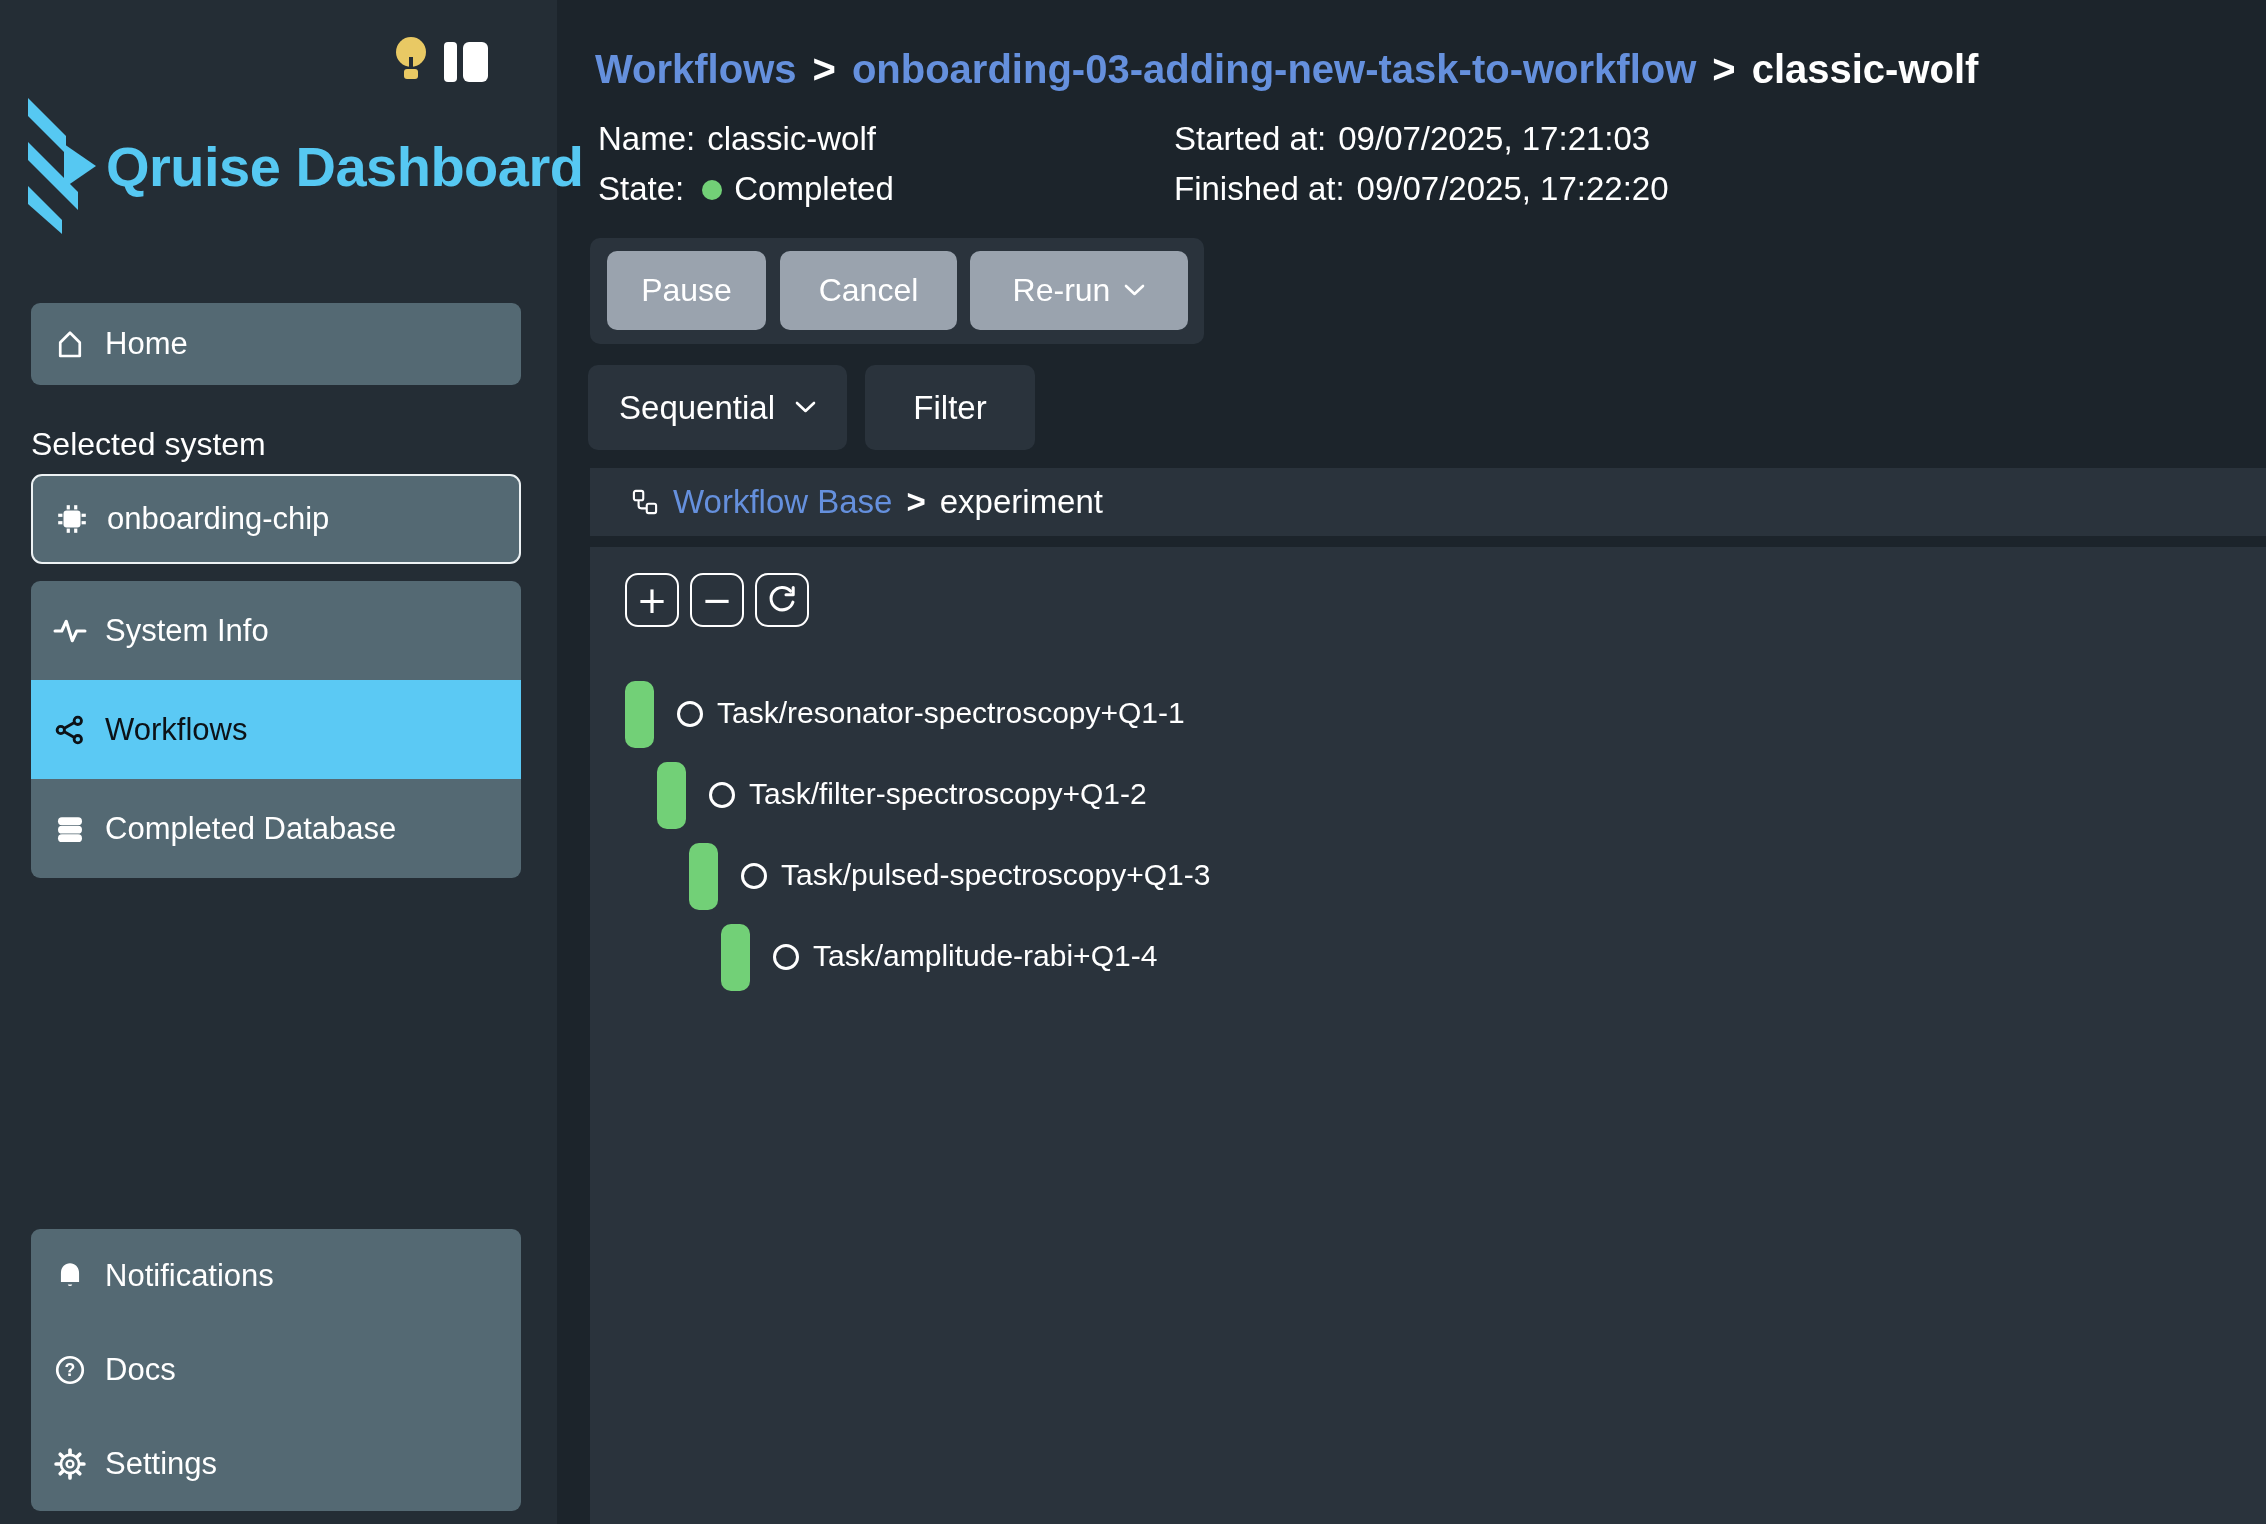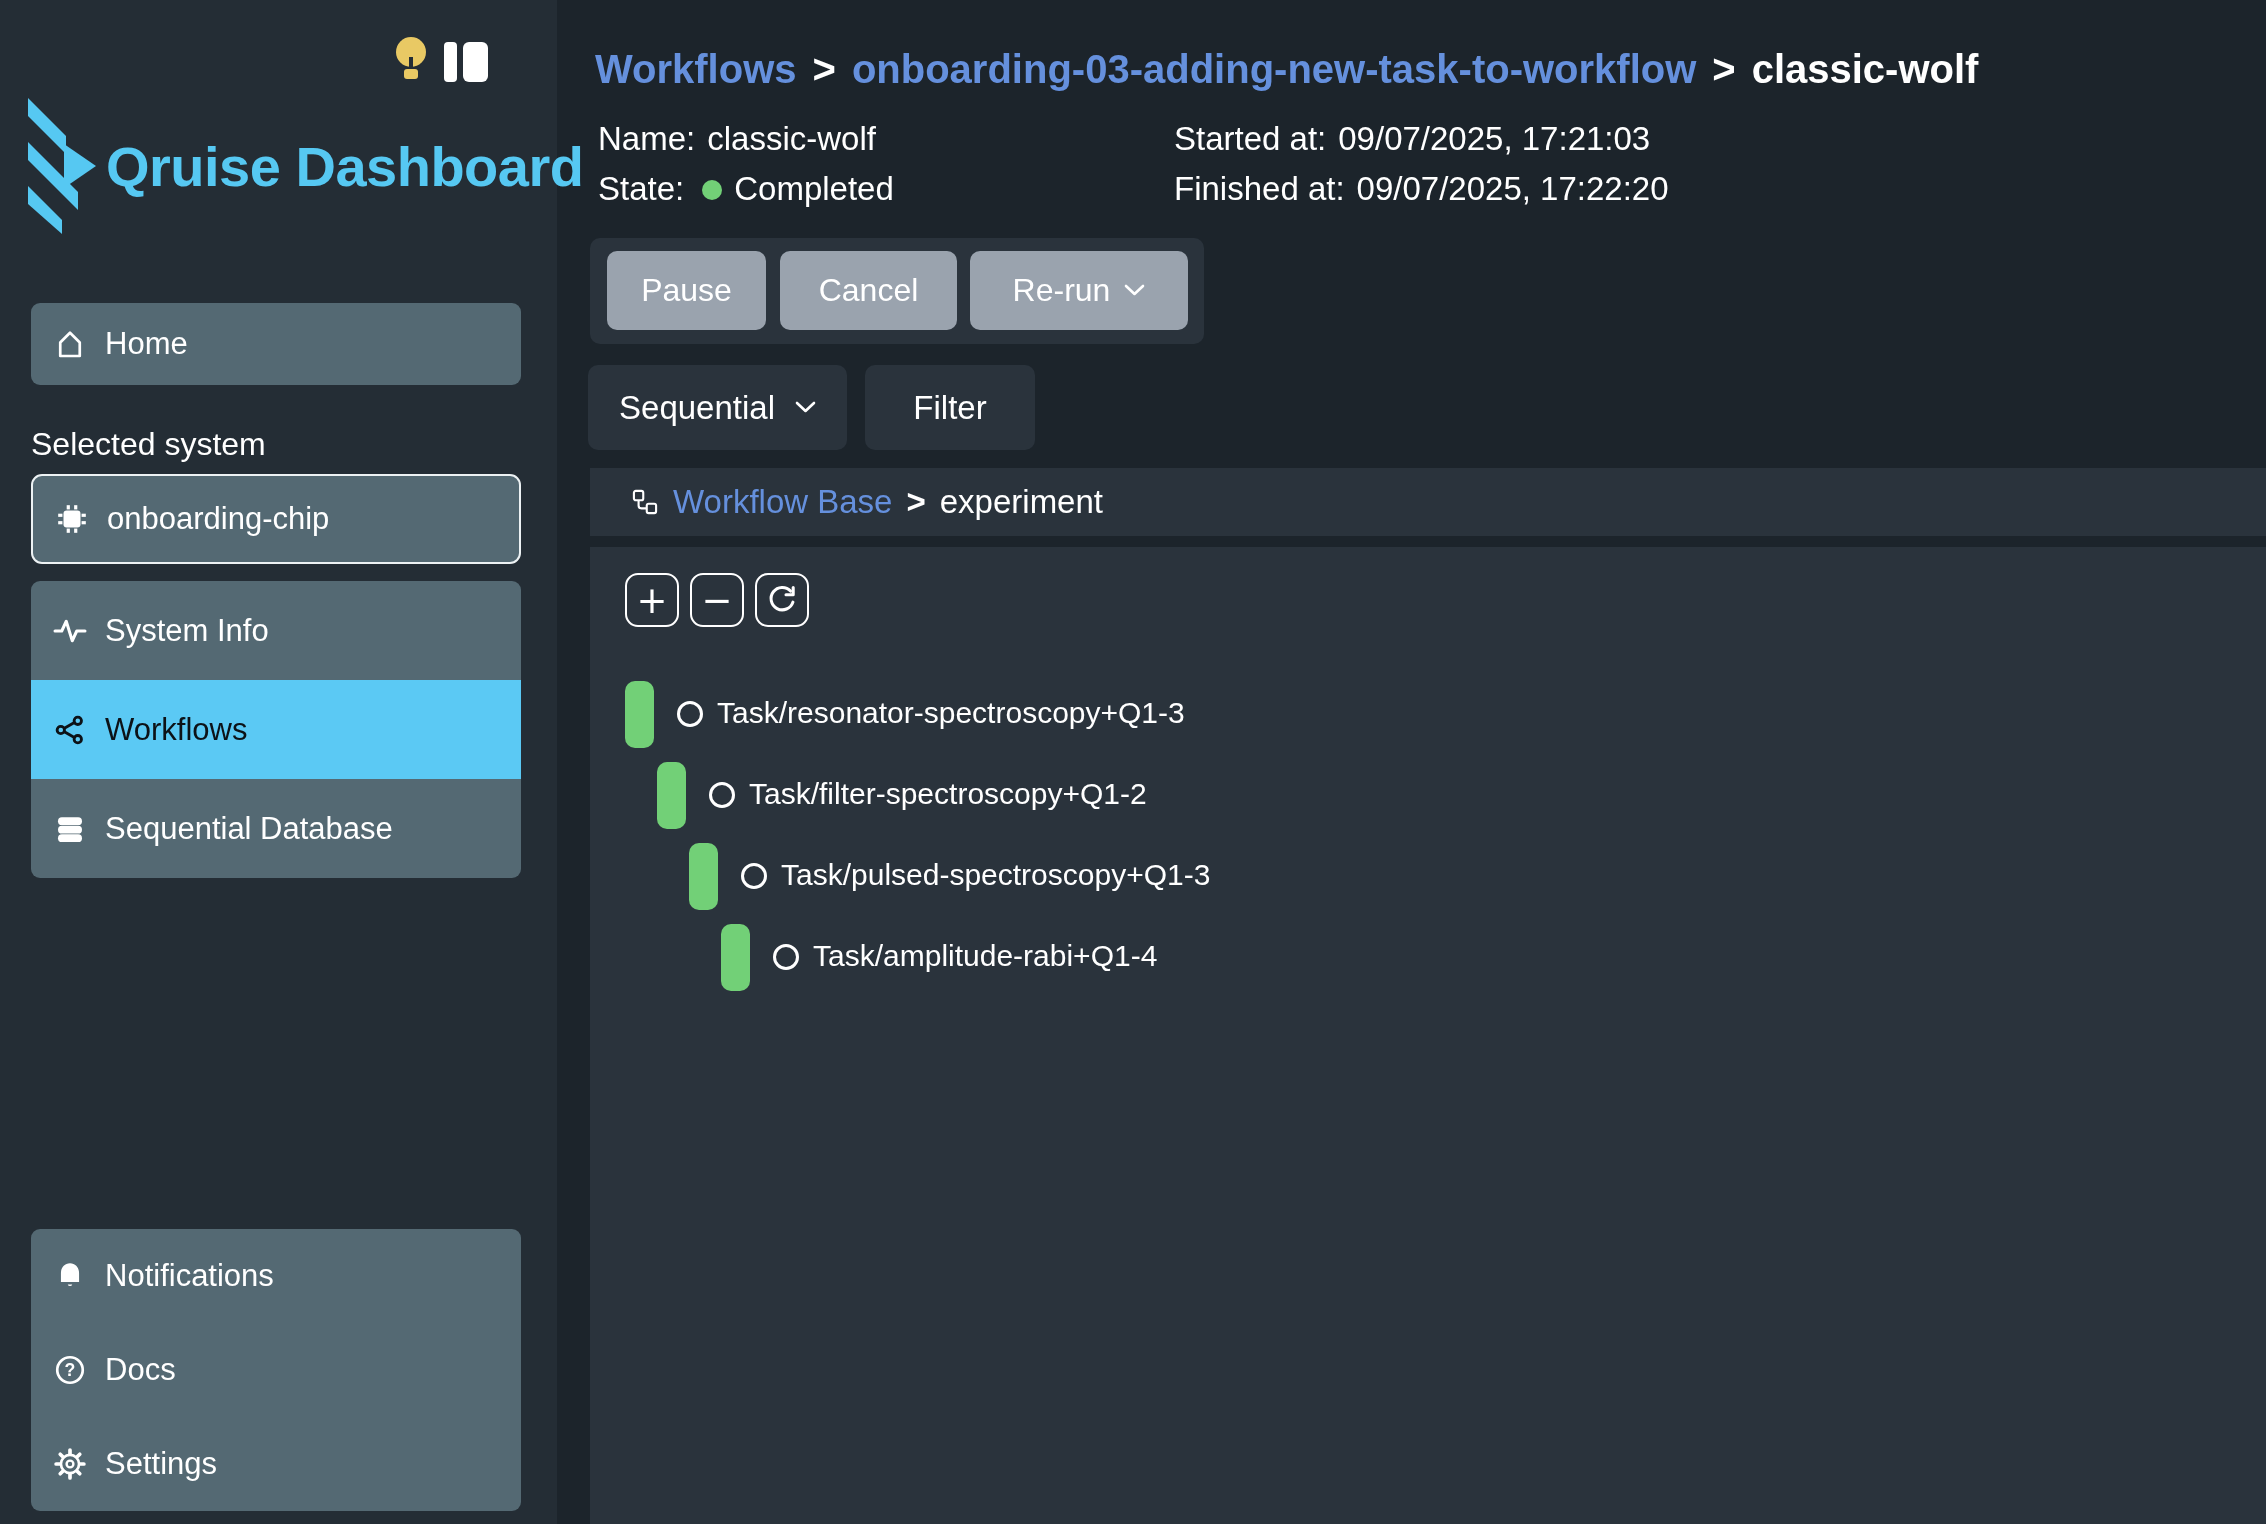--- a/index.html
+++ b/index.html
@@ -167,21 +167,21 @@
       <span class="row-label">Workflows</span>
     </div>
     <div class="group-row">
       <span class="row-icon">
         <svg width="32" height="34" viewBox="0 0 24 24" fill="currentColor">
           <rect x="3" y="3.2" width="18" height="5.8" rx="2.9"></rect>
           <rect x="3" y="9.6" width="18" height="5.8" rx="2.9"></rect>
           <rect x="3" y="16" width="18" height="5.8" rx="2.9"></rect>
         </svg>
       </span>
-      <span class="row-label">Sequential Database</span>
+      <span class="row-label">Completed Database</span>
     </div>
   </div>
 
   <div class="group footer-group">
     <div class="group-row">
       <span class="row-icon">
         <svg width="32" height="34" viewBox="0 0 24 24" fill="currentColor">
           <path d="M12 2.5c-4.1 0-6.8 3.1-6.8 7.4v6.6h13.6V9.9c0-4.3-2.7-7.4-6.8-7.4z"></path>
           <path d="M10.3 18.3a1.8 1.8 0 0 0 3.4 0z"></path>
         </svg>
@@ -288,21 +288,21 @@
             <path d="M20.2 13.6 A8.4 8.4 0 1 1 18.4 5.3"></path>
             <polyline points="20.4,2.6 20.4,8 15,8"></polyline>
           </svg>
         </span>
       </button>
     </div>
 
     <div class="task t0">
       <span class="task-bar"></span>
       <span class="task-circle"></span>
-      <span class="task-label">Task/resonator-spectroscopy+Q1-3</span>
+      <span class="task-label">Task/resonator-spectroscopy+Q1-1</span>
     </div>
     <div class="task t1">
       <span class="task-bar"></span>
       <span class="task-circle"></span>
       <span class="task-label">Task/filter-spectroscopy+Q1-2</span>
     </div>
     <div class="task t2">
       <span class="task-bar"></span>
       <span class="task-circle"></span>
       <span class="task-label">Task/pulsed-spectroscopy+Q1-3</span>

